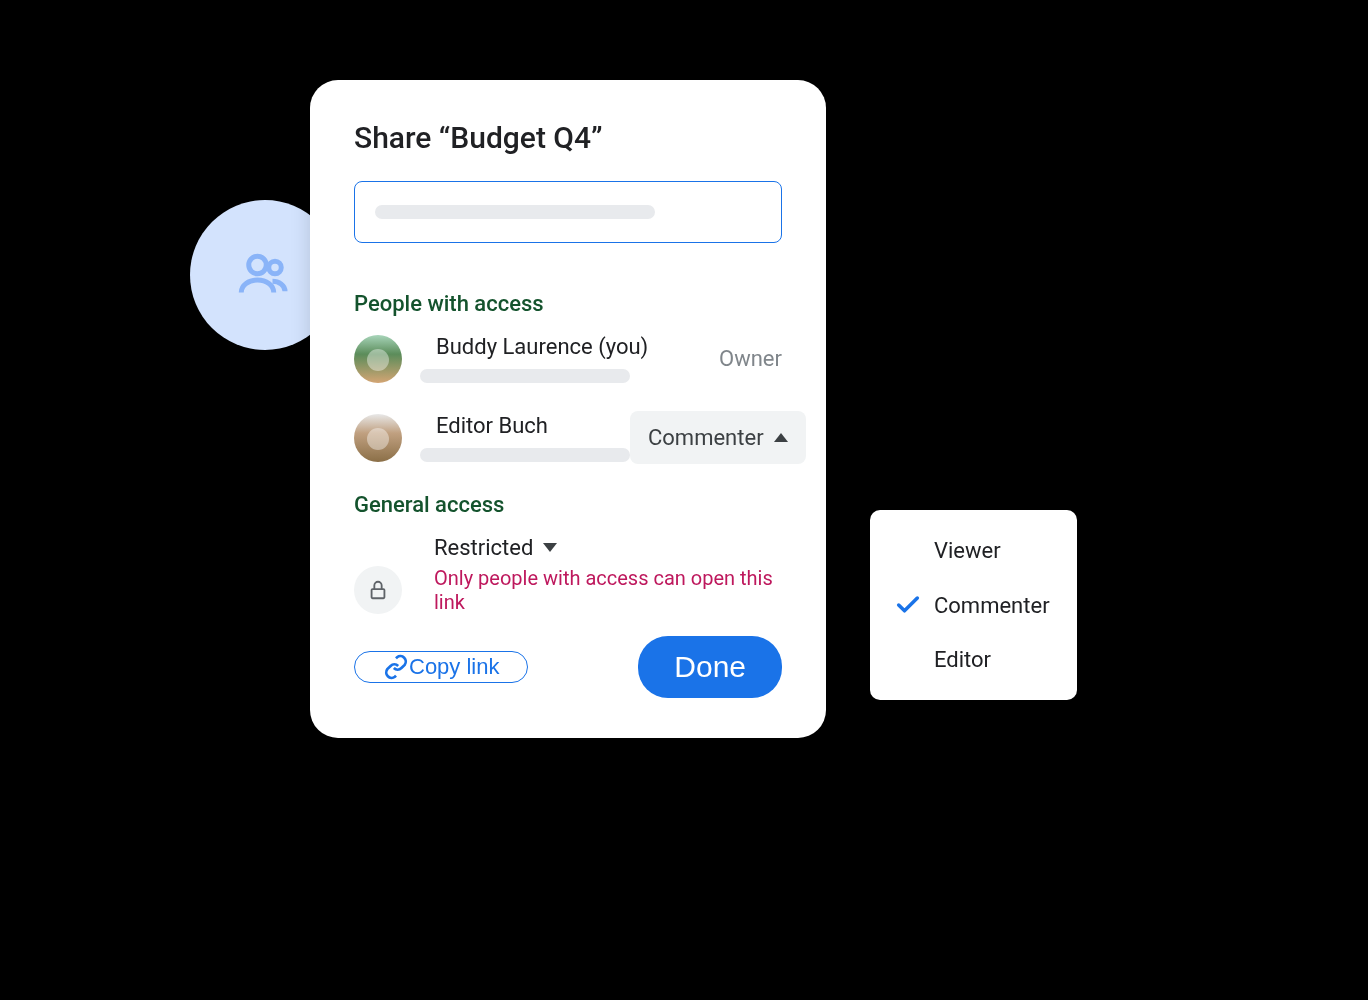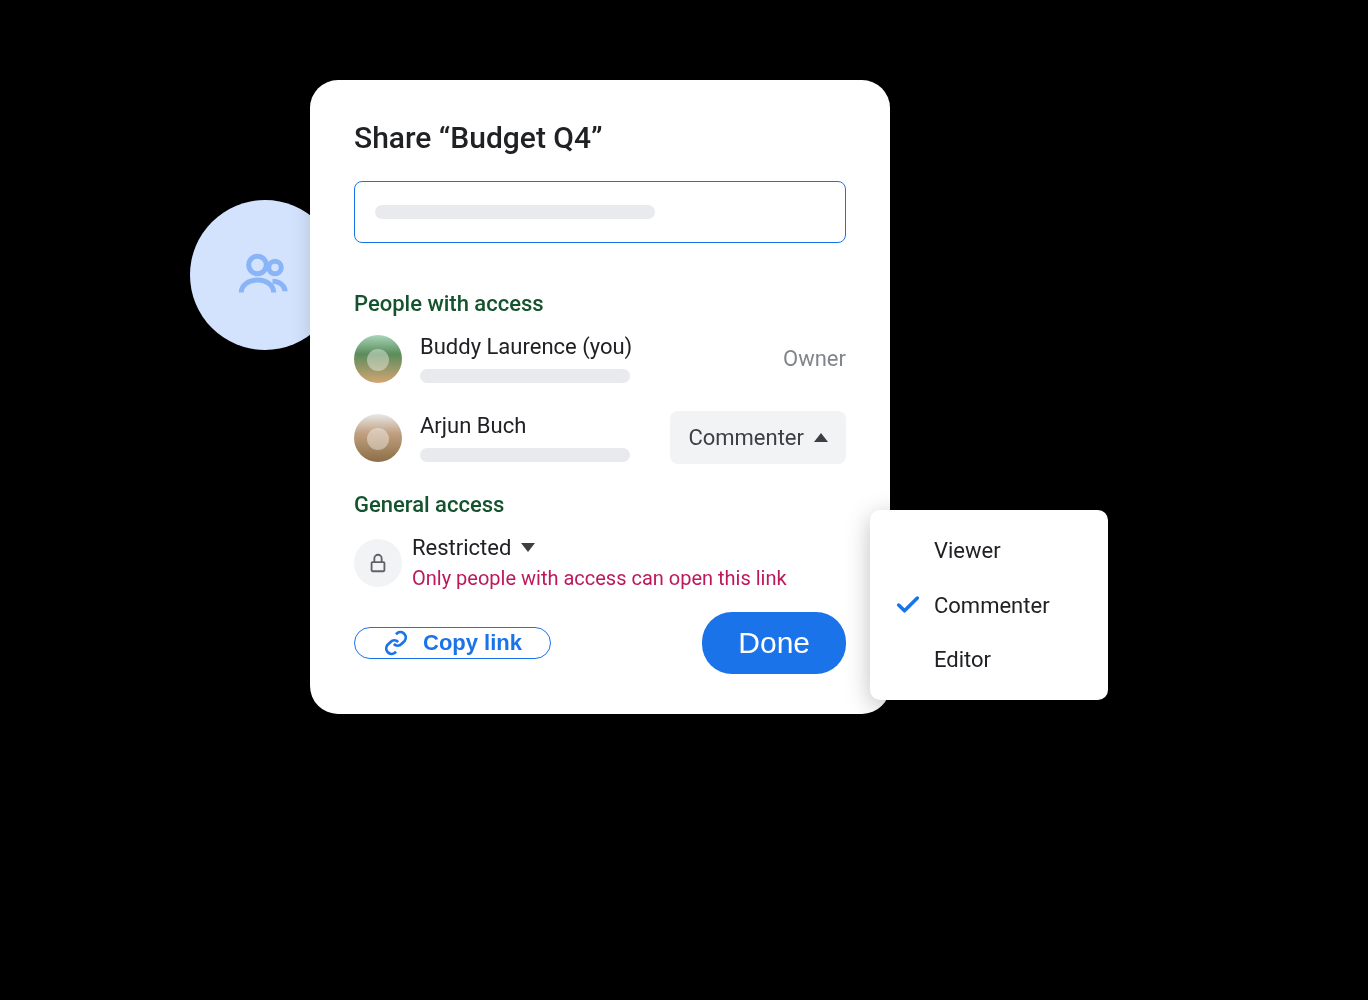--- a/index.html
+++ b/index.html
@@ -20,21 +20,21 @@
       border-radius: 50%;
       display: flex;
       align-items: center;
       justify-content: center;
     }
     .decorative-circle svg { width: 60px; height: 60px; }
     .dialog {
       position: absolute;
       left: 310px;
       top: 80px;
-      width: 580px;
+      width: 516px;
       background: #fff;
       border-radius: 28px;
       padding: 40px 44px 40px 44px;
       box-shadow: 0 4px 20px rgba(0,0,0,0.15);
     }
     .dialog-title {
       font-size: 30px;
       font-weight: 500;
       color: #202124;
       margin-bottom: 26px;
@@ -85,20 +85,21 @@
       transform: translateX(-50%);
       width: 22px; height: 22px;
       background: rgba(255,255,255,0.4);
       border-radius: 50%;
     }
     .person-info { flex: 1; }
     .person-name {
       font-size: 22px;
       color: #202124;
       margin-bottom: 10px;
+      margin-left: 16px;
     }
     .info-bar {
       height: 14px;
       width: 210px;
       background: #e8eaed;
       border-radius: 7px;
     }
     .role-text {
       font-size: 22px;
       color: #80868b;
@@ -117,22 +118,22 @@
     }
     .chevron-up {
       width: 0; height: 0;
       border-left: 7px solid transparent;
       border-right: 7px solid transparent;
       border-bottom: 9px solid #3c4043;
     }
     .general-section { margin-top: 18px; margin-bottom: 22px; }
     .general-row {
       display: flex;
-      align-items: center;
-      gap: 10px;
+      align-items: flex-end;
+      gap: 32px;
     }
     .lock-circle {
       width: 48px;
       height: 48px;
       border-radius: 50%;
       background: #f1f3f4;
       display: flex;
       align-items: center;
       justify-content: center;
       flex-shrink: 0;
@@ -161,42 +162,41 @@
       justify-content: space-between;
       align-items: center;
     }
     .copy-link-btn {
       border: 1.5px solid #1a73e8;
       background: #fff;
       color: #1a73e8;
       border-radius: 30px;
       padding: 2px 28px;
       font-size: 22px;
-      font-weight: 700;
-      display: flex;
-      align-items: center;
-      gap: 14px;
+      font-weight: 400;
+      display: flex;
+      align-items: center;
       cursor: pointer;
     }
     .copy-link-btn svg { width: 26px; height: 26px; }
     .done-btn {
       background: #1a73e8;
       color: #fff;
       border: none;
       border-radius: 30px;
       padding: 14px 36px;
       font-size: 30px;
       font-weight: 500;
       cursor: pointer;
     }
     .dropdown-menu {
       position: absolute;
       left: 870px;
       top: 510px;
-      width: 238px;
+      width: 207px;
       background: #fff;
       border-radius: 10px;
       box-shadow: 0 6px 24px rgba(0,0,0,0.25);
       padding: 14px 0;
     }
     .dropdown-item {
       display: flex;
       align-items: center;
       padding: 14px 24px;
       font-size: 22px;
@@ -236,21 +236,21 @@
     <div class="person-info">
       <div class="person-name">Buddy Laurence (you)</div>
       <div class="info-bar"></div>
     </div>
     <div class="role-text">Owner</div>
   </div>
 
   <div class="person-row">
     <div class="avatar avatar-2"></div>
     <div class="person-info">
-      <div class="person-name">Arjun Buch</div>
+      <div class="person-name">Editor Buch</div>
       <div class="info-bar"></div>
     </div>
     <div class="role-dropdown">
       <span>Commenter</span>
       <span class="chevron-up"></span>
     </div>
   </div>
 
   <div class="general-section">
     <div class="section-heading">General access</div>

